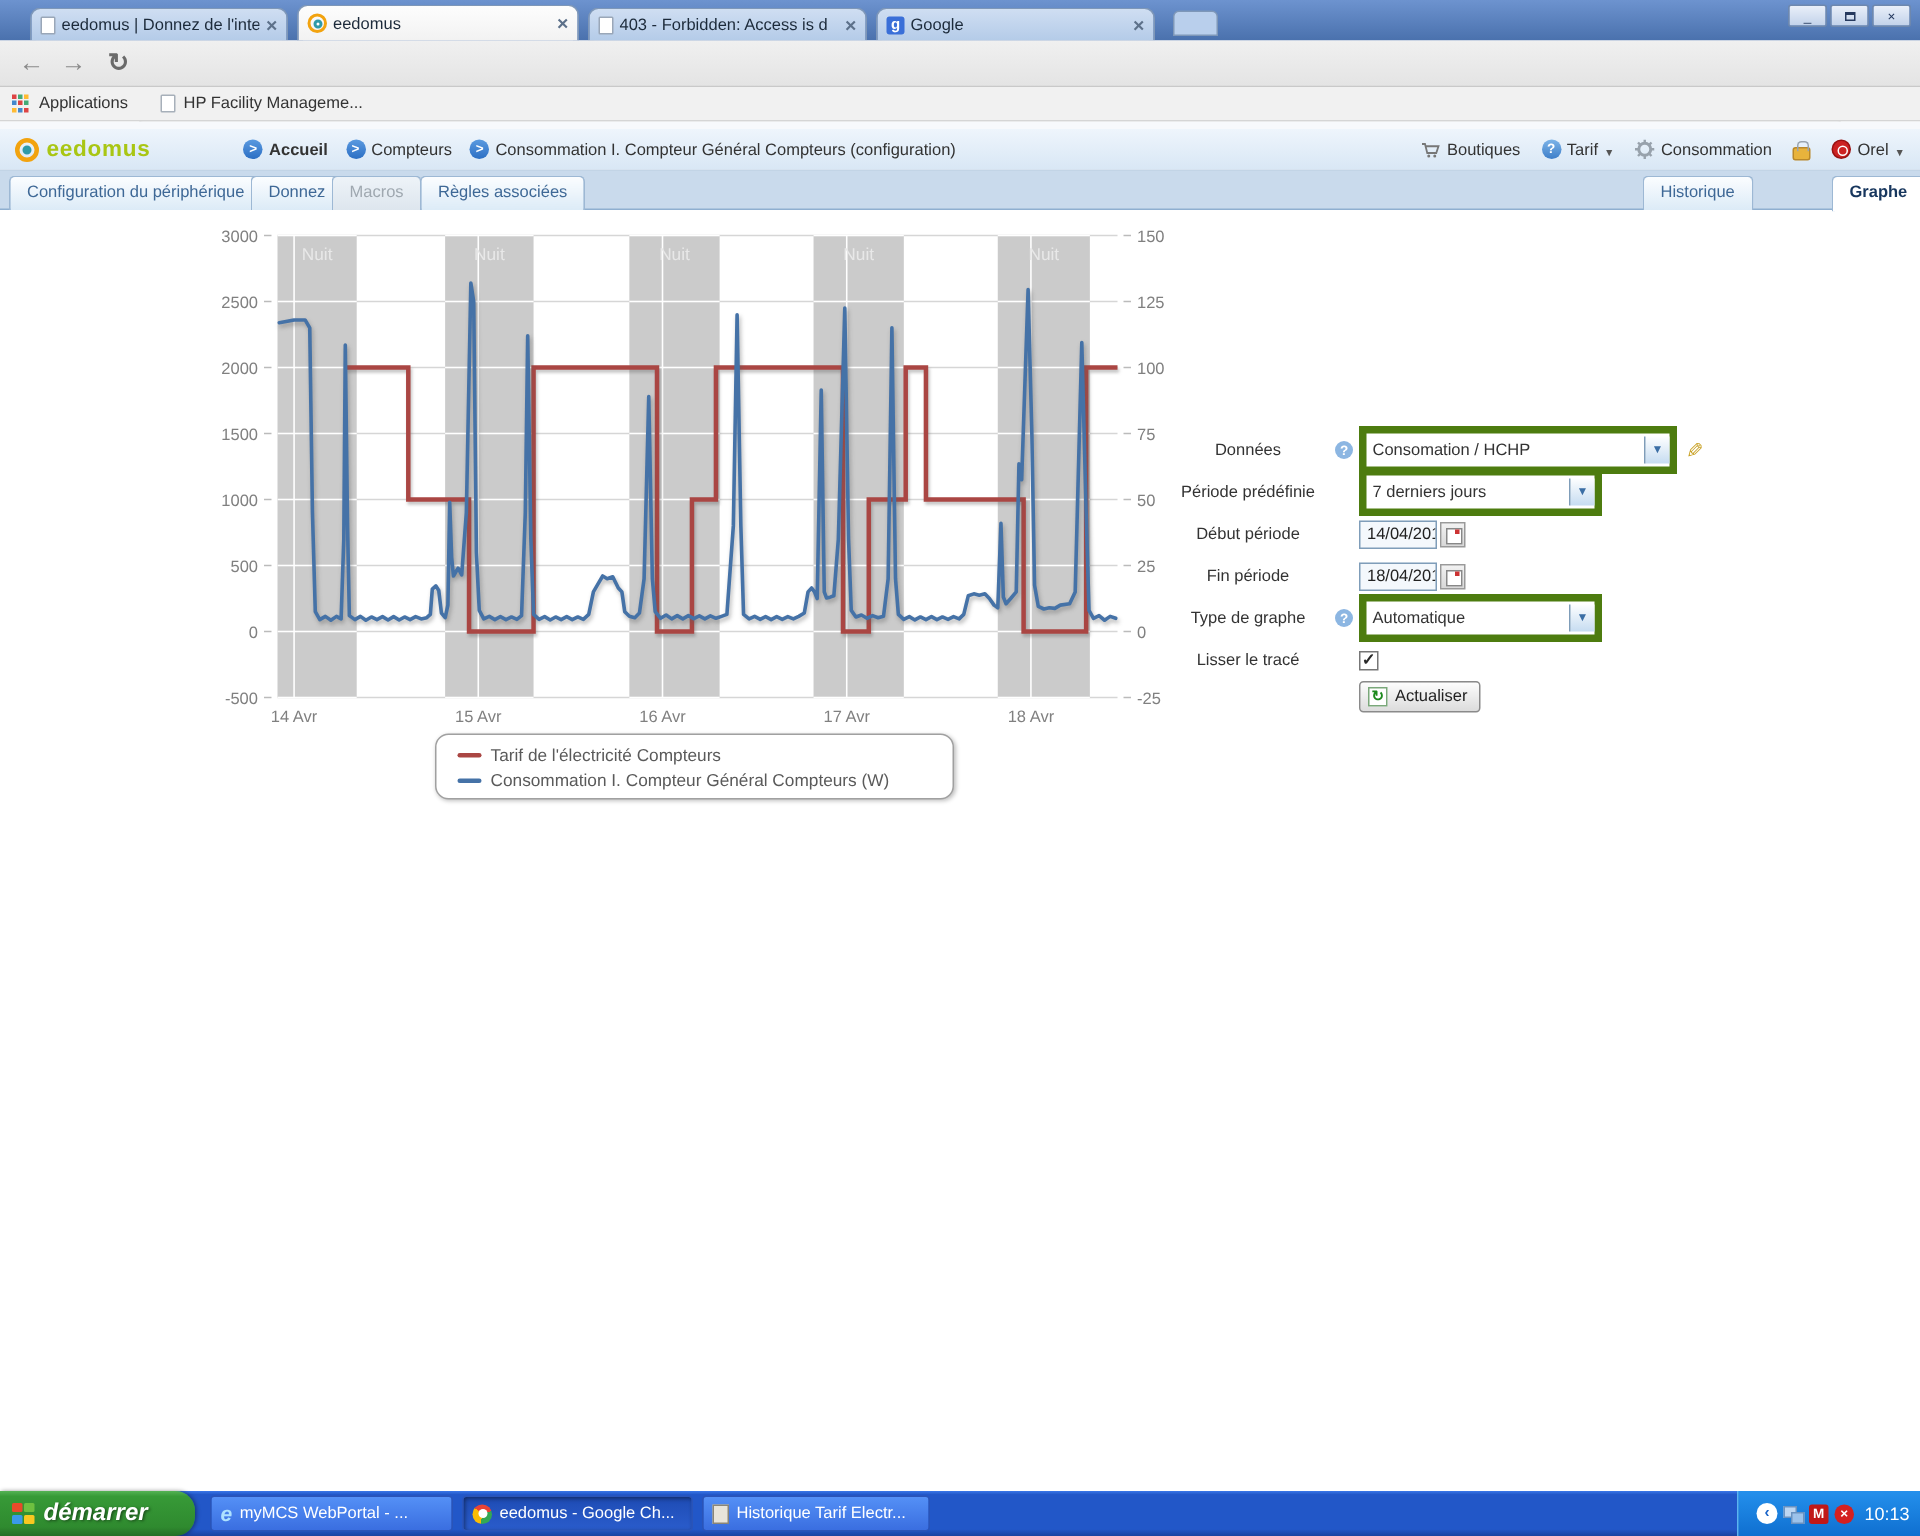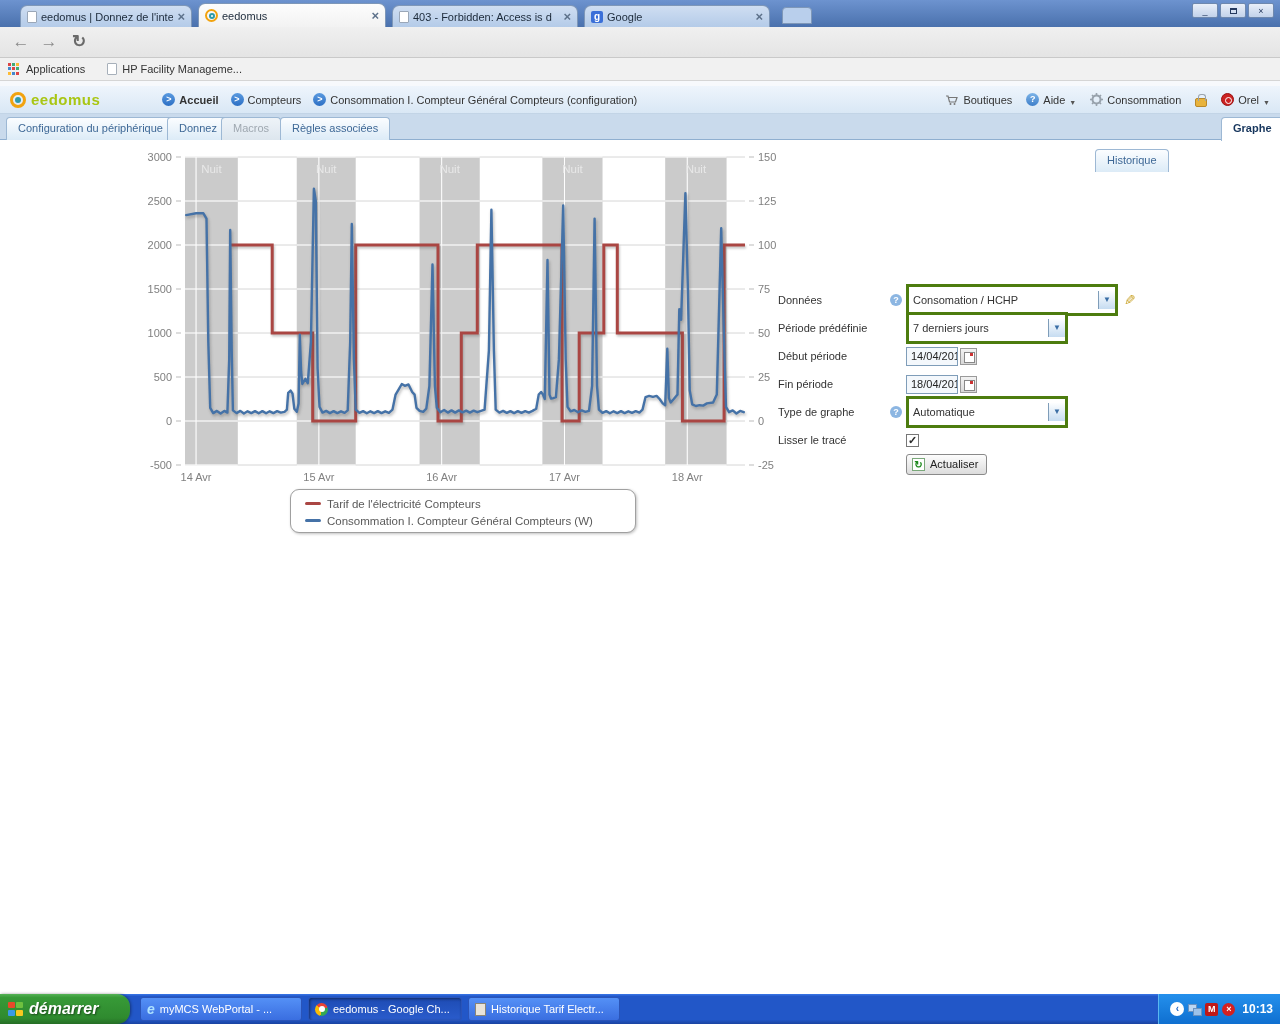--- a/index.html
+++ b/index.html
@@ -74,24 +74,24 @@
   #chart-wrap { position:absolute; left:140px; top:148px; width:640px; height:345px; }
   svg text { font-family:"Liberation Sans", sans-serif; }
   #legend { position:absolute; left:290px; top:489px; width:346px; height:44px; background:#fff; border:1px solid #a0a0a0; border-radius:9px;
     box-shadow:1px 1px 3px rgba(0,0,0,0.25); padding:5px 0 0 14px; font-size:11.5px; color:#5a5a5a; }
   .legend-row { display:flex; align-items:center; height:17px; }
   .swatch { width:16px; height:3px; border-radius:2px; margin-right:6px; }
 
   
   #form-panel { position:absolute; left:778px; top:290px; width:370px; font-size:11px; color:#333; }
   .frow { display:flex; align-items:center; margin-bottom:8px; height:20px; }
-  .flabel { width:108px; text-align:left; margin-right:4px; }
+  .flabel { width:108px; text-align:center; margin-right:4px; }
   .qmini { width:12px; height:12px; border-radius:50%; background:#8cb6e2; color:#fff; font-size:9px; font-weight:bold; text-align:center; line-height:12px; margin-right:4px; }
   .qspacer { width:16px; }
-  .fakeselect { height:32px; background:#fff; border:3px solid #4d7c0f; display:flex; align-items:center; position:relative; }
+  .fakeselect { height:32px; background:#fff; border:5px solid #4d7c0f; display:flex; align-items:center; position:relative; }
   .fakeselect .sel-text { padding-left:4px; flex:1; white-space:nowrap; overflow:hidden; }
   .sel-arrow { width:17px; height:18px; background:linear-gradient(#fdfeff,#c6dcf1); border-left:1px solid #7f9db9; color:#3b6ea5;
     font-size:8px; text-align:center; line-height:18px; }
   .dateinput { width:52px; height:19px; border:1px solid #7f9db9; background:#f4f8fc; font-size:11px; padding-left:4px; font-family:"Liberation Sans",sans-serif; color:#222; }
   .calbtn { width:17px; height:17px; background:linear-gradient(#f2f2f2,#d8d8d8); border:1px solid #9a9a9a; margin-left:2px; position:relative; }
   .calbtn:before { content:""; position:absolute; left:3px; top:3px; width:9px; height:9px; background:#fff; border:1px solid #888; }
   .calbtn:after { content:""; position:absolute; right:3px; top:4px; width:3px; height:3px; background:#c33; }
   .checkbox { width:13px; height:13px; background:#fff; border:1px solid #777; font-size:11px; line-height:11px; text-align:center; color:#2a2a2a; font-weight:bold; }
   #actualiser-btn { display:flex; align-items:center; height:21px; background:linear-gradient(#fdfdfd,#dcdcdc); border:1px solid #8a8a8a;
     border-radius:3px; padding:0 8px 0 5px; gap:5px; font-size:11px; color:#222; }
@@ -114,21 +114,21 @@
   .chrome-ico:before { content:""; position:absolute; left:3.5px; top:3.5px; width:6px; height:6px; border-radius:50%; background:#fff; }
   .doc-ico { width:11px; height:13px; background:#e8e4da; border:1px solid #8a8577; flex:none; }
   #tray { position:absolute; right:0; top:0; width:122px; height:30px; background:linear-gradient(#2490ec,#0f6fd0);
     border-left:1px solid #5ab6f0; display:flex; align-items:center; justify-content:flex-end; gap:4px; padding-right:7px; }
   #tray-chevron { width:14px; height:14px; background:#fff; border-radius:50%; color:#1a64c8; font-size:10px; font-weight:bold; text-align:center; line-height:13px; }
   .net-ico { width:13px; height:11px; position:relative; }
   .net-ico:before { content:""; position:absolute; left:0; top:0; width:7px; height:6px; background:#bcd6f2; border:1px solid #6a92c0; }
   .net-ico:after { content:""; position:absolute; left:5px; top:4px; width:7px; height:6px; background:#9cc2ea; border:1px solid #6a92c0; }
   .mcafee-ico { width:13px; height:13px; background:#c01818; border-radius:2px; color:#fff; font-size:9px; font-weight:bold; text-align:center; line-height:13px; }
   .shield-ico { width:13px; height:13px; background:#d42020; border-radius:50%; color:#fff; font-size:9px; font-weight:bold; text-align:center; line-height:13px; }
-  #clock { color:#fff; font-size:12px; margin-left:3px;font-weight:bold; }
+  #clock { color:#fff; font-size:12px; margin-left:3px; }
 </style>
 </head>
 <body>
 
 <div id="stage">
 
   <div id="titlebar">
     <div class="btab" style="left:20px;width:172px;">
       <span class="favicon-page"></span>
       <span class="title">eedomus | Donnez de l'intelli</span>
@@ -220,21 +220,21 @@
       <span class="hm-item">
         <svg width="14" height="12">
             <path d="M1 2 h2 l1.5 6 h6 l1.5-4.5 h-8.5" fill="none" stroke="#777" stroke-width="1.2"></path>
             <circle cx="5.5" cy="10" r="1" fill="#777"></circle>
             <circle cx="9.5" cy="10" r="1" fill="#777"></circle>
           </svg>
         <span>Boutiques</span>
       </span>
       <span class="hm-item">
         <span class="q-icon">?</span>
-        <span>Aide</span>
+        <span>Tarif</span>
           <span class="caret">▼</span>
       </span>
       <span class="hm-item">
         <svg width="13" height="13">
             <circle cx="6.5" cy="6.5" r="4" fill="none" stroke="#98a2ac" stroke-width="2"></circle>
             <g stroke="#98a2ac" stroke-width="1.6">
               <line x1="6.5" y1="0" x2="6.5" y2="2.5"></line>
               <line x1="6.5" y1="10.5" x2="6.5" y2="13"></line>
               <line x1="0" y1="6.5" x2="2.5" y2="6.5"></line>
               <line x1="10.5" y1="6.5" x2="13" y2="6.5"></line>
@@ -255,21 +255,21 @@
           <span class="caret">▼</span>
       </span>
     </span>
   </div>
 
   <div id="app-tabs">
     <span class="dtab" style="left:6px;">Configuration du périphérique</span>
     <span class="dtab" style="left:167px;">Donnez</span>
     <span class="dtab disabled" style="left:221px;">Macros</span>
     <span class="dtab" style="left:280px;">Règles associées</span>
-    <span class="dtab" style="left:1095px;margin-top:32px;">Historique</span>
+    <span class="dtab" style="left:1095px;">Historique</span>
     <span class="dtab activeg" style="left:1221px;">Graphe</span>
   </div>
 
   <div id="chart-wrap">
     <svg id="chart" width="640" height="345" viewBox="0 0 640 345">
         <rect x="45" y="9" width="52.80701754385966" height="308" fill="#cbcbcb"></rect>
         <rect x="156.75438596491227" y="9" width="58.94736842105266" height="308" fill="#cbcbcb"></rect>
         <rect x="279.56140350877195" y="9" width="60.175438596491176" height="308" fill="#cbcbcb"></rect>
         <rect x="402.3684210526316" y="9" width="60.17543859649123" height="308" fill="#cbcbcb"></rect>
         <rect x="525.1754385964912" y="9" width="61.403508771929864" height="308" fill="#cbcbcb"></rect>

